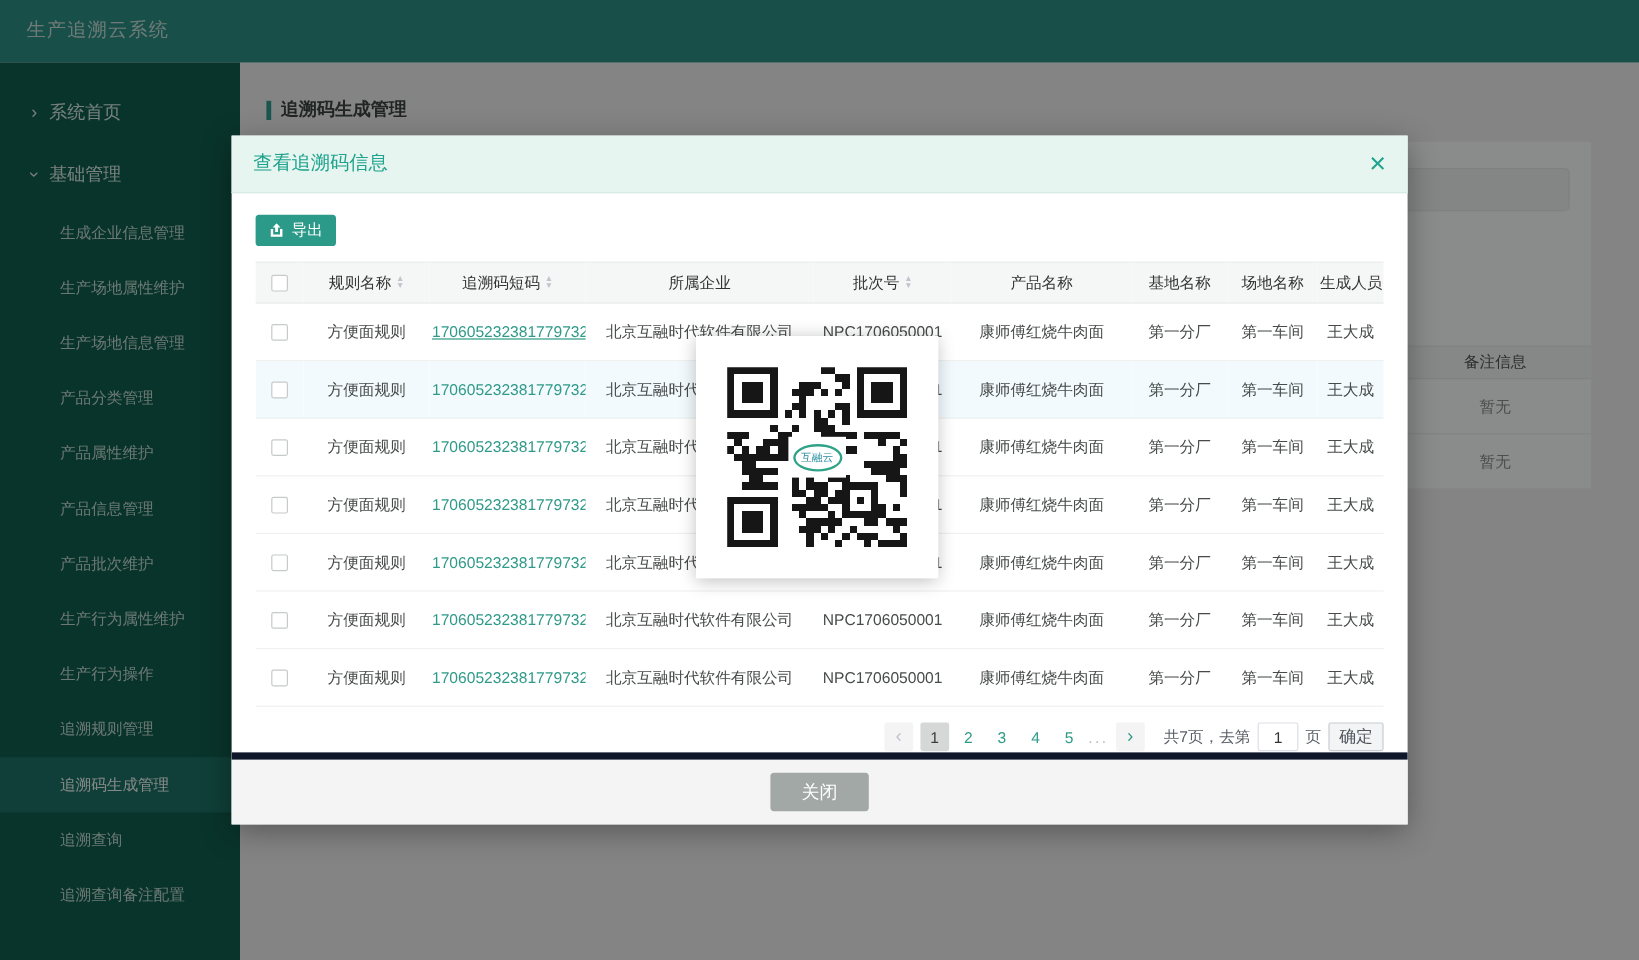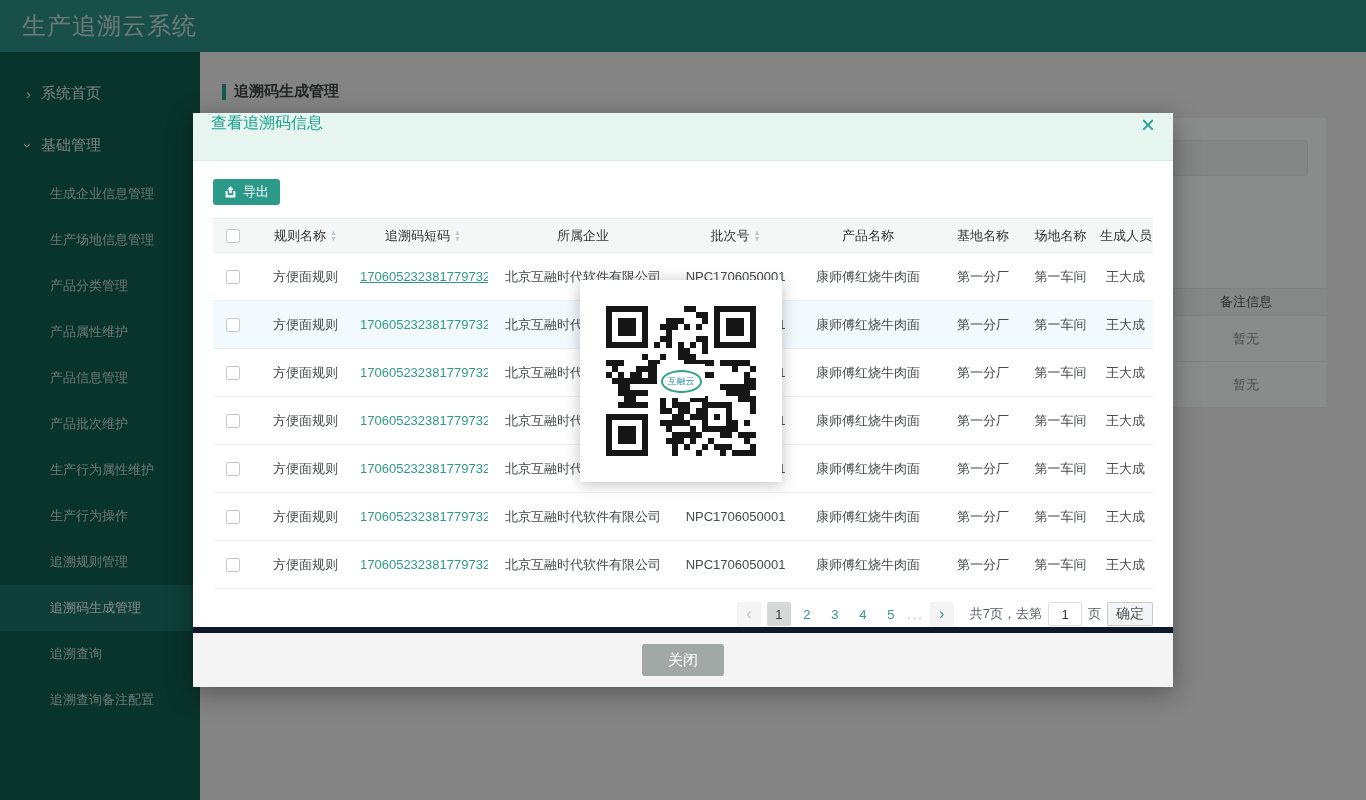--- a/index.html
+++ b/index.html
@@ -4,21 +4,21 @@
 <style>
   * { box-sizing: border-box; }
   html,body { margin:0; padding:0; }
   body {
     width:1366px; height:800px; overflow:hidden; position:relative;
     font-family:"Liberation Sans","DejaVu Sans",sans-serif;
     background:#eef0ef;
   }
   
   .app-header { position:absolute; top:0; left:0; right:0; height:52px; background:#2c9286; z-index:2; }
-  .app-title { line-height:52px; padding-left:22px; color:#c9ded9; font-size:24px; letter-spacing:1px; }
+  .app-title { line-height:52px; padding-left:22px; color:#c9ded9; font-size:16px; letter-spacing:1px; }
   .sidebar { position:absolute; top:52px; left:0; width:200px; bottom:0; background:#12604f; z-index:1; }
   .sidebar nav { padding-top:15px; }
   .sb-item { display:flex; align-items:center; cursor:pointer; color:#d9eae5; }
   .sb-item.lv1 { height:52px; padding-left:26px; font-size:15px; }
   .sb-item.lv2 { height:46px; padding-left:50px; font-size:13px; color:#c3dad3; }
   .sb-item.active { background:#1d7466; color:#f2faf8; }
   .chev { display:inline-block; margin-right:10px; font-size:15px; line-height:1; }
   .chev.down { transform:rotate(90deg); }
   .main { position:absolute; left:200px; top:52px; right:0; bottom:0; }
   .page-title-row { position:absolute; top:30px; left:22px; display:flex; align-items:center; gap:8px;
@@ -32,21 +32,21 @@
               display:flex; justify-content:flex-end; align-items:center; font-size:13px; color:#555; }
   .bg-col { width:160px; text-align:center; }
   .bg-row { position:absolute; left:0; right:0; height:46px; border-bottom:1px solid #eeeeee;
             display:flex; justify-content:flex-end; align-items:center; font-size:13px; color:#8a8f8d; }
   .bg-row.r1 { top:198px; } .bg-row.r2 { top:244px; }
   
   .overlay { position:absolute; inset:0; background:rgba(0,0,0,0.45); z-index:10; }
   .modal { position:absolute; left:193px; top:113px; width:980px; height:574px; background:#fff;
            z-index:20; box-shadow:0 6px 24px rgba(0,0,0,0.35); }
   .modal-header { height:48px; background:#e6f5f0; border-bottom:1px solid #d7ebe4;
-                  display:flex; align-items:flex-start; justify-content:space-between; padding:0 18px; }
+                  display:flex; align-items:center; justify-content:space-between; padding:0 18px; }
   .modal-title { font-size:16px; color:#1fa38d; }
   .modal-x { font-size:24px; color:#1fa38d; line-height:1; cursor:pointer; }
   .modal-body { padding:18px 20px 0; position:relative; }
   .export-btn { display:inline-flex; align-items:center; gap:6px; background:#2c9a89; color:#fff;
                 border:none; height:26px; padding:0 11px; font-size:13px; border-radius:3px;
                 cursor:pointer; font-family:inherit; }
   table.codes { width:100%; border-collapse:collapse; margin-top:13px; table-layout:fixed; }
   .codes thead th { background:#f5f7f6; height:34px; font-size:13px; color:#333; font-weight:normal;
                     border-top:1px solid #e8ecea; border-bottom:1px solid #e8ecea;
                     text-align:center; padding:0 2px; white-space:nowrap; }
@@ -99,20 +99,23 @@
       <div class="sb-item lv1">
         <span class="chev right">›</span>
         <span>系统首页</span>
       </div>
       <div class="sb-item lv1">
         <span class="chev down">›</span>
         <span>基础管理</span>
       </div>
       <div class="sb-item lv2">
         <span>生成企业信息管理</span>
+      </div>
+      <div class="sb-item lv2">
+        <span>生产场地属性维护</span>
       </div>
       <div class="sb-item lv2">
         <span>生产场地信息管理</span>
       </div>
       <div class="sb-item lv2">
         <span>产品分类管理</span>
       </div>
       <div class="sb-item lv2">
         <span>产品属性维护</span>
       </div>

